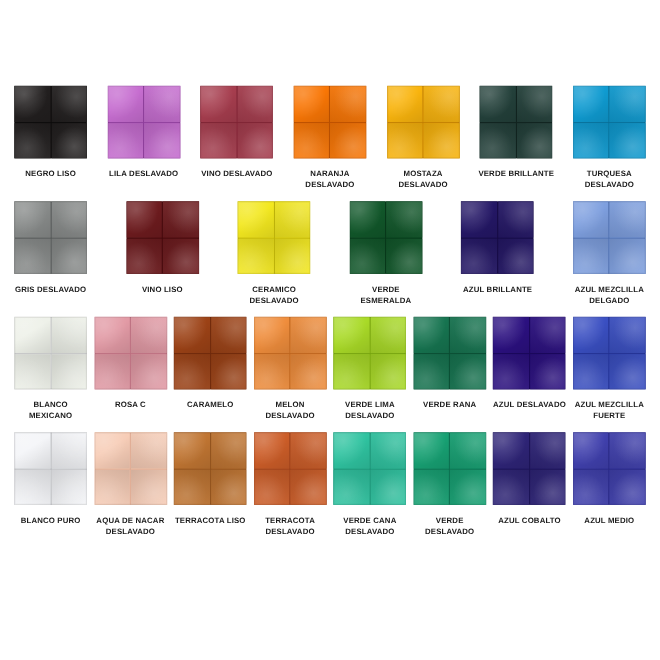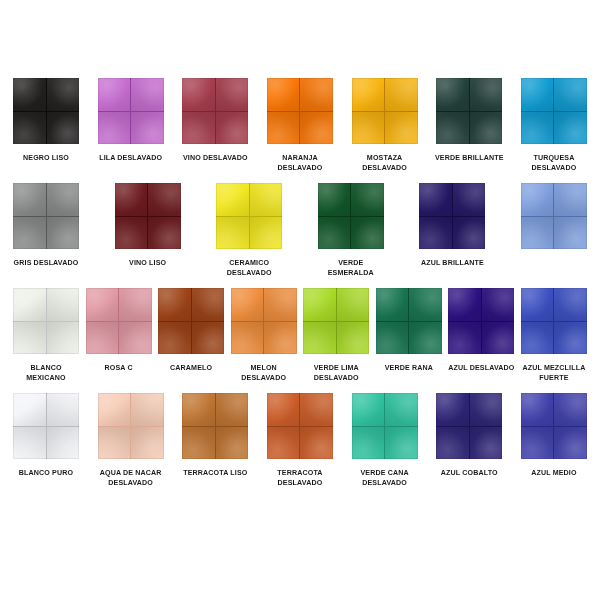--- a/index.html
+++ b/index.html
@@ -215,20 +215,21 @@
         </div>
         <div class="swatch-label">AZUL BRILLANTE</div>
       </div>
       <div class="swatch-cell">
         <div class="tile" style="background: rgb(79, 111, 174);">
           <div class="quad q1" style="background: rgb(126, 159, 223);"></div>
           <div class="quad q2" style="background: rgb(126, 159, 223);"></div>
           <div class="quad q3" style="background: rgb(126, 159, 223);"></div>
           <div class="quad q4" style="background: rgb(126, 159, 223);"></div>
         </div>
+        <div class="swatch-label">AZUL MEZCLILLA DELGADO</div>
       </div>
     </div>
     <div class="swatch-row">
       <div class="swatch-cell">
         <div class="tile" style="background: rgb(194, 195, 196);">
           <div class="quad q1" style="background: rgb(238, 241, 233);"></div>
           <div class="quad q2" style="background: rgb(238, 241, 233);"></div>
           <div class="quad q3" style="background: rgb(238, 241, 233);"></div>
           <div class="quad q4" style="background: rgb(238, 241, 233);"></div>
         </div>
@@ -338,20 +339,29 @@
       <div class="swatch-cell">
         <div class="tile" style="background: rgb(29, 144, 117);">
           <div class="quad q1" style="background: rgb(47, 195, 160);"></div>
           <div class="quad q2" style="background: rgb(47, 195, 160);"></div>
           <div class="quad q3" style="background: rgb(47, 195, 160);"></div>
           <div class="quad q4" style="background: rgb(47, 195, 160);"></div>
         </div>
         <div class="swatch-label">VERDE CANA DESLAVADO</div>
       </div>
       <div class="swatch-cell">
+        <div class="tile" style="background: rgb(12, 110, 78);">
+          <div class="quad q1" style="background: rgb(23, 161, 115);"></div>
+          <div class="quad q2" style="background: rgb(23, 161, 115);"></div>
+          <div class="quad q3" style="background: rgb(23, 161, 115);"></div>
+          <div class="quad q4" style="background: rgb(23, 161, 115);"></div>
+        </div>
+        <div class="swatch-label">VERDE DESLAVADO</div>
+      </div>
+      <div class="swatch-cell">
         <div class="tile" style="background: rgb(27, 20, 84);">
           <div class="quad q1" style="background: rgb(46, 36, 119);"></div>
           <div class="quad q2" style="background: rgb(46, 36, 119);"></div>
           <div class="quad q3" style="background: rgb(46, 36, 119);"></div>
           <div class="quad q4" style="background: rgb(46, 36, 119);"></div>
         </div>
         <div class="swatch-label">AZUL COBALTO</div>
       </div>
       <div class="swatch-cell">
         <div class="tile" style="background: rgb(40, 40, 130);">

